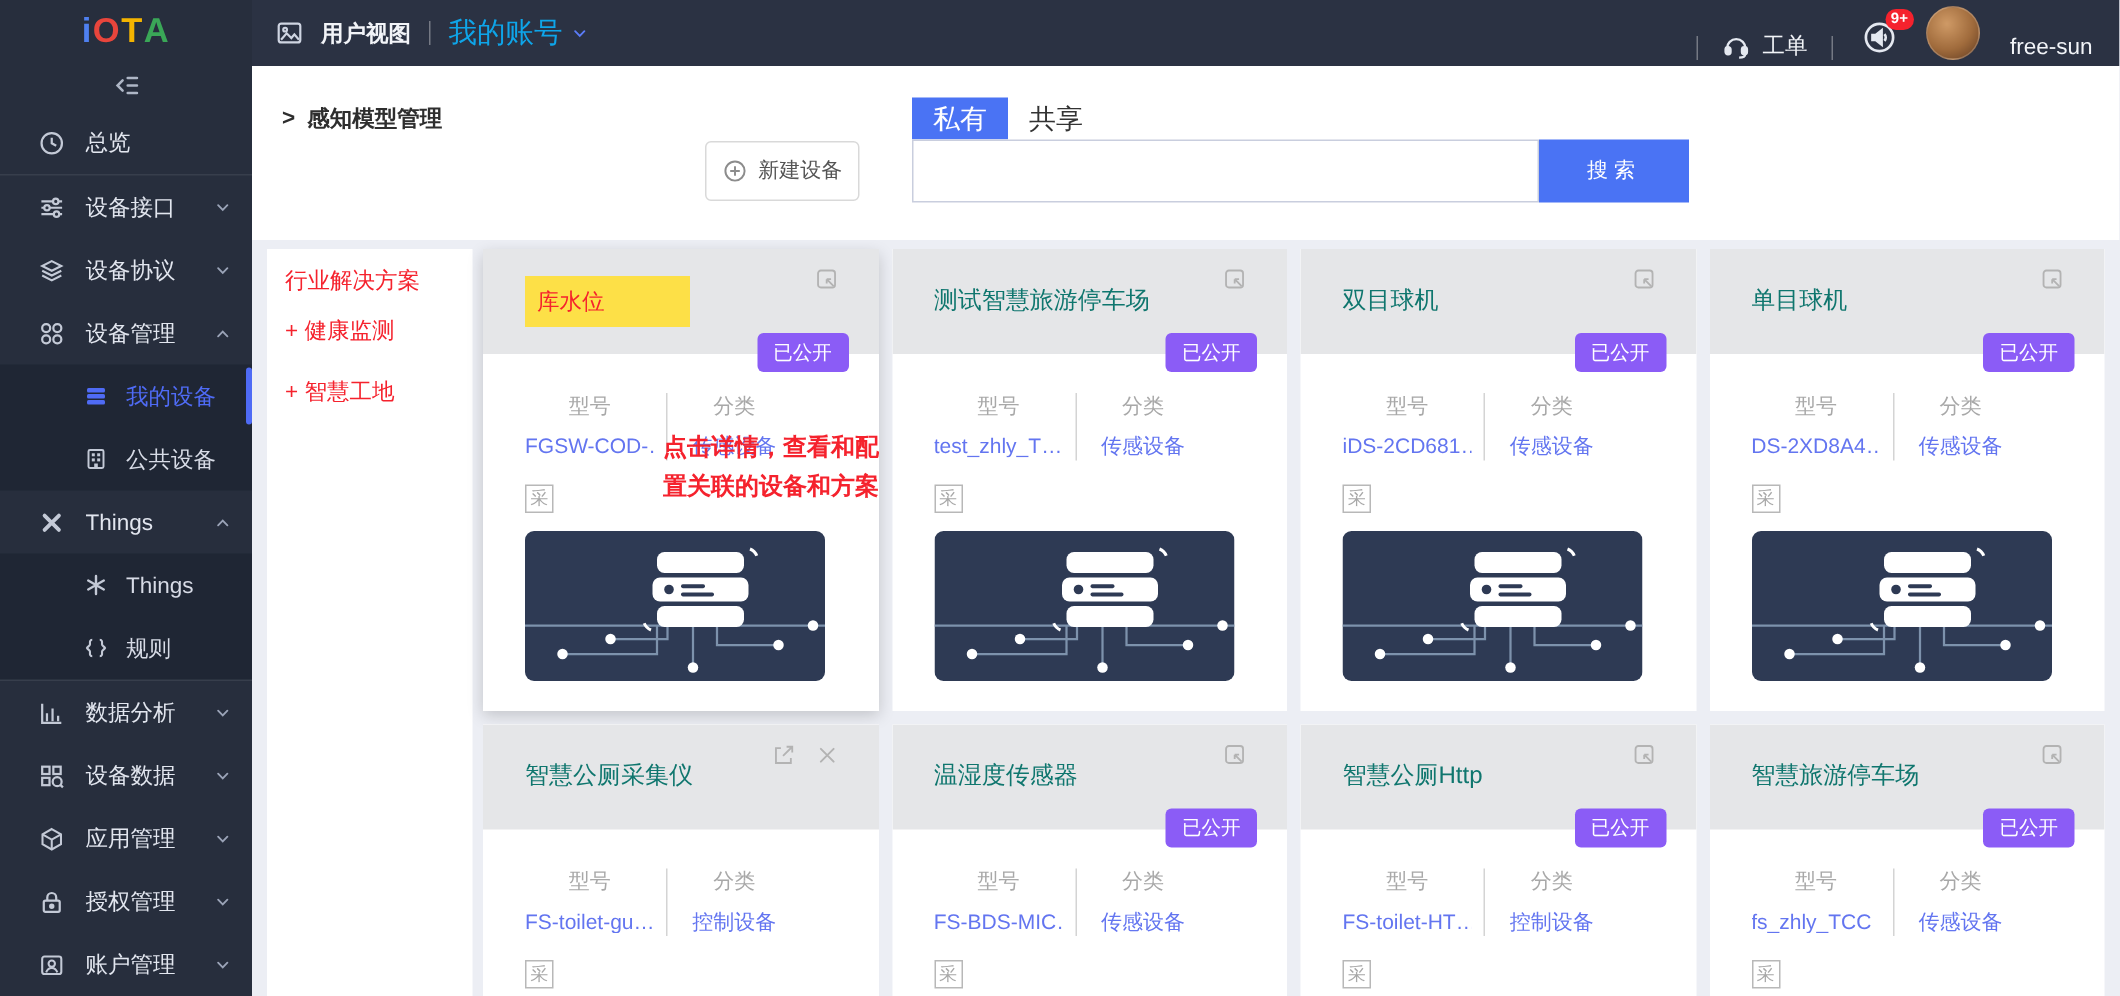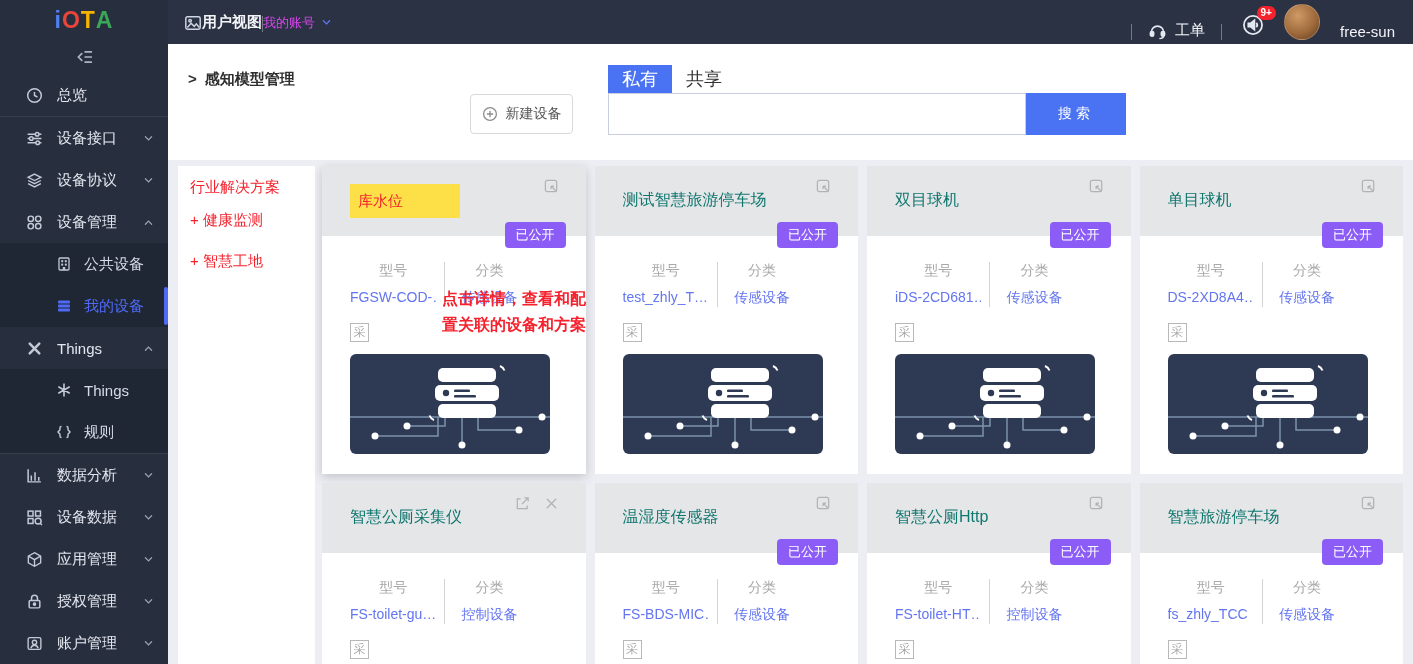--- a/index.html
+++ b/index.html
@@ -24,25 +24,25 @@
   .s-item .ic { width:16px; height:16px; margin-right:12px; color:#c3c9d6; }
   .s-item.active { color:#4f6bf5; }
   .s-item.active .ic { color:#4f6bf5; }
   .s-item.active::after { content:""; position:absolute; right:0; top:2px; bottom:2px; width:4px; background:#4f6bf5; border-radius:2px; }
 
   
   .right-col { flex:1; display:flex; flex-direction:column; min-width:0; }
 
   
   .topbar { height:44px; flex:none; background:#2b3243; color:#fff; display:flex; align-items:center; padding:0 18px 0 16px; }
-  .tb-left { display:flex; align-items:flex-end; }
+  .tb-left { display:flex; align-items:center; gap:12px; }
   .tb-left .ic { width:18px; height:18px; color:#cfd5e2; }
   .tb-view { font-size:15px; font-weight:bold; color:#f2f4f8; }
   .vdiv { width:1px; height:16px; background:rgba(255,255,255,.35); }
-  .tb-account { display:flex; align-items:center; gap:6px; color:#d946ef; font-size:13px; cursor:pointer; }
+  .tb-account { display:flex; align-items:center; gap:6px; color:#0ea5e9; font-size:19px; cursor:pointer; }
   .tb-account .chev { color:#5b7cf8; }
   .tb-right { margin-left:auto; display:flex; align-items:flex-end; gap:16px; }
   .tb-ticket { display:flex; align-items:center; gap:8px; font-size:15px; color:#f2f4f8; cursor:pointer; }
   .tb-ticket .ic { width:19px; height:19px; color:#e4e8f0; }
   .bell-wrap { position:relative; width:30px; height:30px; display:flex; align-items:center; justify-content:center; cursor:pointer; }
   .bell-wrap .ic { width:22px; height:22px; color:#e4e8f0; }
   .badge9 { position:absolute; top:-4px; right:-8px; background:#f5222d; color:#fff; font-size:10px; line-height:14px; padding:0 4px; border-radius:8px; font-weight:bold; }
   .avatar { width:36px; height:36px; border-radius:50%; background:radial-gradient(circle at 38% 32%, #cf9a66, #a06b3c 55%, #6e4526 90%); border:1px solid rgba(255,255,255,.2); cursor:pointer; }
   .tb-user { font-size:15px; color:#f2f4f8; margin-left:4px; }
 
@@ -324,35 +324,35 @@
             </svg>
           </span>
         <span class="lbl">设备管理</span>
         <span class="chev up">
             <svg>
               <use href="#sym-chev"></use>
             </svg>
           </span>
       </div>
       <div class="sub">
+        <div class="s-item active">
+          <span class="ic">
+              <svg>
+                <use href="#sym-stack"></use>
+              </svg>
+            </span>
+          <span class="lbl">我的设备</span>
+        </div>
         <div class="s-item">
           <span class="ic">
               <svg>
                 <use href="#sym-building"></use>
               </svg>
             </span>
           <span class="lbl">公共设备</span>
-        </div>
-        <div class="s-item active">
-          <span class="ic">
-              <svg>
-                <use href="#sym-stack"></use>
-              </svg>
-            </span>
-          <span class="lbl">我的设备</span>
         </div>
       </div>
       <div class="m-item">
         <span class="ic">
             <svg>
               <use href="#sym-x"></use>
             </svg>
           </span>
         <span class="lbl">Things</span>
         <span class="chev up">

